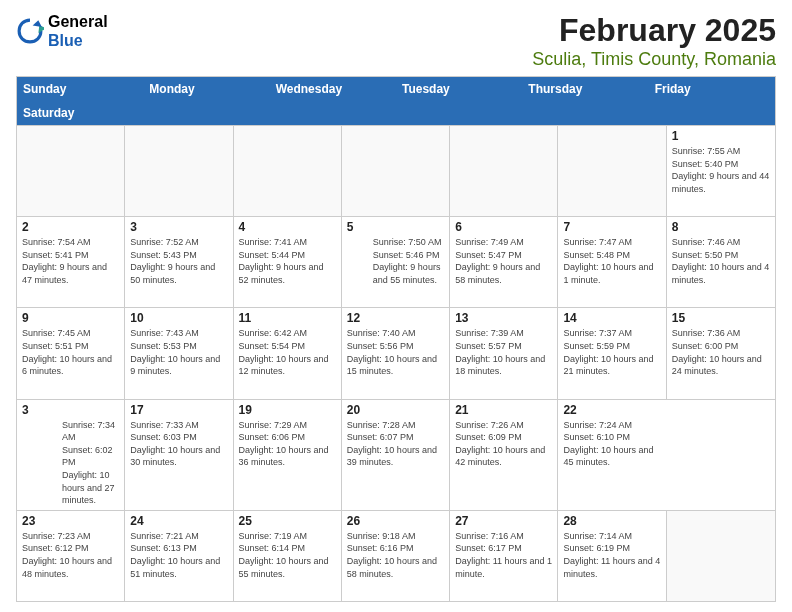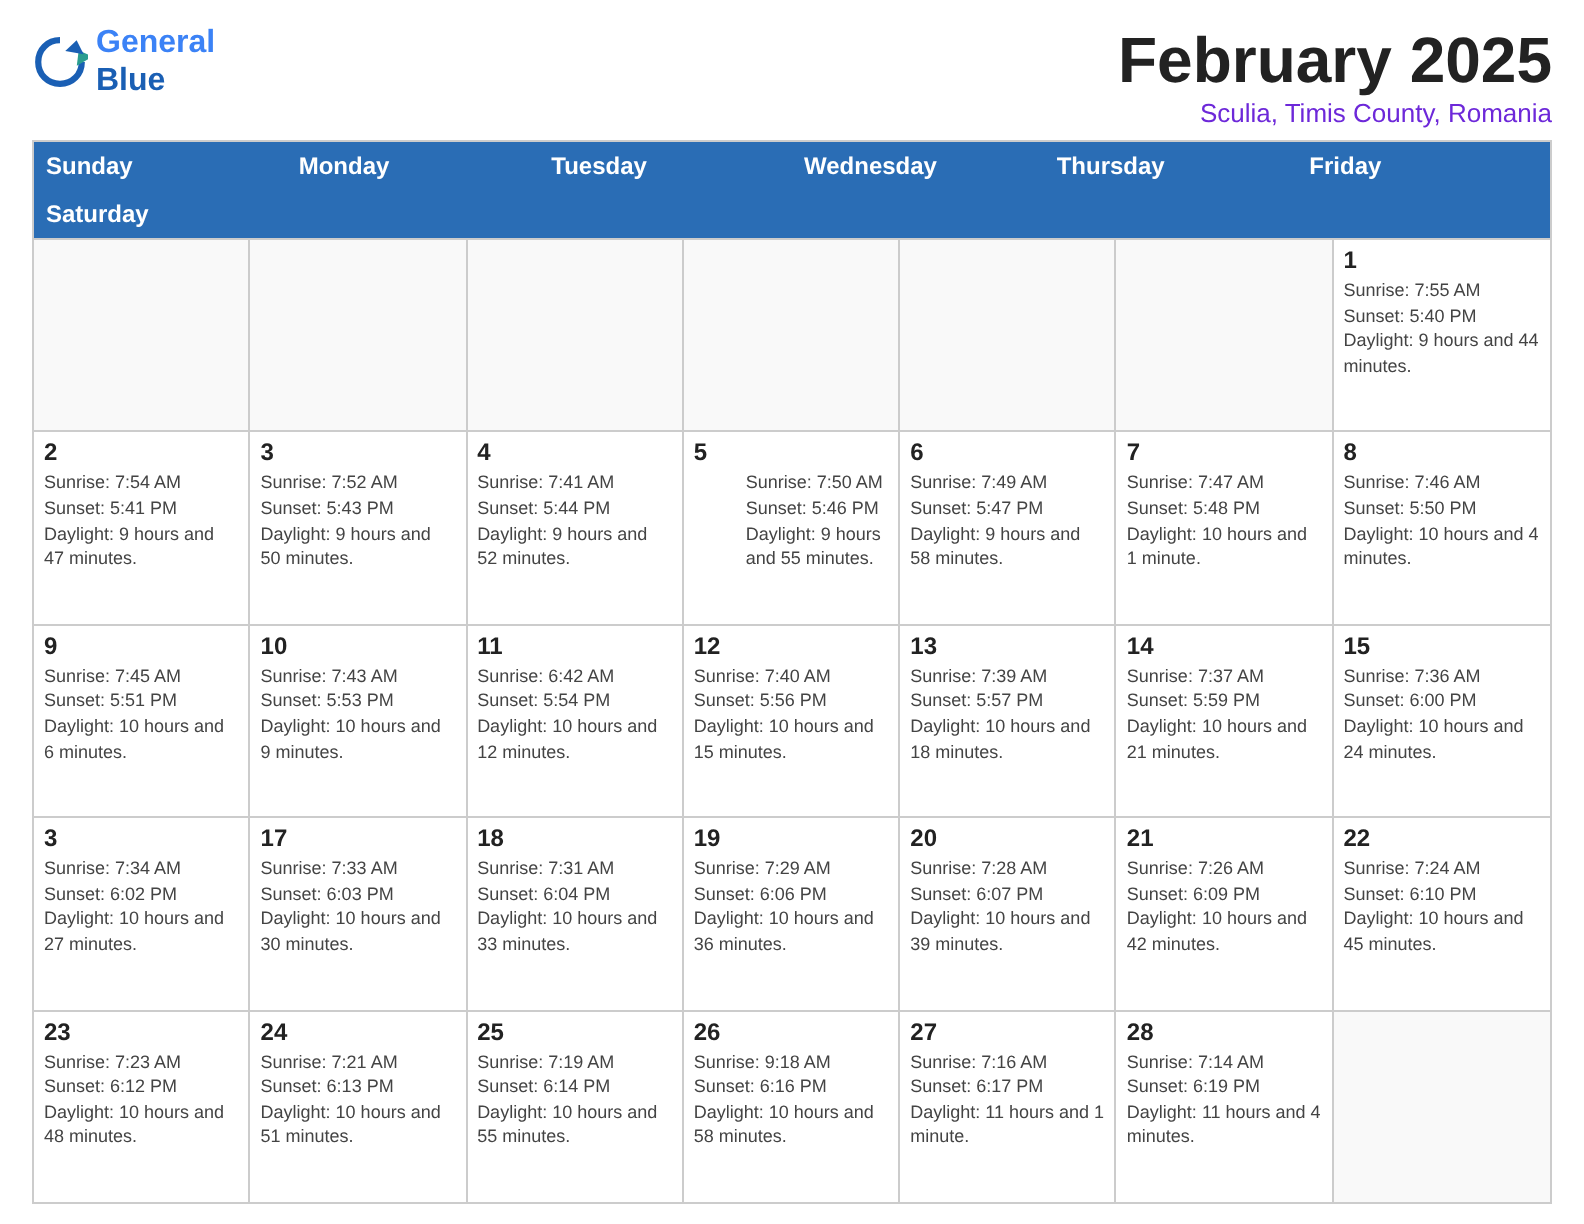--- a/index.html
+++ b/index.html
@@ -40,22 +40,22 @@
     .title-block {
       text-align: right;
       margin-left: 28px;
     }
     .calendar-title {
       font-size: 32px;
       font-weight: bold;
       color: #222;
     }
     .calendar-subtitle {
-      font-size: 13px;
-      color: #6d28d9;
+      font-size: 18px;
+      color: #4d7c0f;
     }
     .calendar {
       flex: 1;
       display: flex;
       flex-direction: column;
       border: 1px solid #ccc;
     }
     .cal-header-row {
       display: grid;
       grid-template-columns: repeat(6, 1fr);
@@ -110,36 +110,36 @@
 
 <div class="page">
   <div class="header">
     <div class="logo">
       <svg class="logo-icon" viewBox="0 0 36 36">
         <path d="M18 4 C10 4 4 10 4 18 C4 26 10 32 18 32 C26 32 32 26 32 18" fill="none" stroke="#1a5fb4" stroke-width="4"></path>
         <polygon points="32,10 26,18 38,18" fill="#2a9d8f" transform="rotate(-30,32,14)"></polygon>
         <polygon points="28,4 22,12 34,12" fill="#1a5fb4" transform="rotate(10,28,8)"></polygon>
       </svg>
       <div class="logo-text">
-        <div style="color:#3b82f6;font-size:16px;font-weight:bold;line-height:1.2;">General</div>
+        <div style="color:#000000;font-size:16px;font-weight:bold;line-height:1.2;">General</div>
         <div style="color:#1a5fb4;font-size:16px;font-weight:bold;line-height:1.2;">Blue</div>
       </div>
     </div>
     <div class="title-block">
       <div class="calendar-title">February 2025</div>
       <div class="calendar-subtitle">Sculia, Timis County, Romania</div>
     </div>
   </div>
 
   <div class="calendar">
     <div class="cal-header-row">
     <div class="cal-header-cell">Sunday</div>
         <div class="cal-header-cell">Monday</div>
+        <div class="cal-header-cell">Wednesday</div>
         <div class="cal-header-cell">Tuesday</div>
-        <div class="cal-header-cell">Wednesday</div>
         <div class="cal-header-cell">Thursday</div>
         <div class="cal-header-cell">Friday</div>
         <div class="cal-header-cell">Saturday</div>
       </div>
     <div class="cal-body">
     <div class="cal-row">
           <div class="cal-cell empty"></div>
           <div class="cal-cell empty"></div>
           <div class="cal-cell empty"></div>
           <div class="cal-cell empty"></div>
@@ -236,35 +236,29 @@
           <div class="cal-cell">
             <div class="day-num">15</div>
             <div class="day-info" style="white-space: pre-line;">Sunrise: 7:36 AM
 Sunset: 6:00 PM
 Daylight: 10 hours and 24 minutes.</div>
           </div>
         </div>
         <div class="cal-row">
           <div class="cal-cell">
             <div class="day-num">3</div>
-            <div class="day-info" style="white-space: pre-line;">Sunrise: 7:34 AM
+            <div class="day-info" style="white-space: pre-line; margin-left: 40px;">Sunrise: 7:34 AM
 Sunset: 6:02 PM
 Daylight: 10 hours and 27 minutes.</div>
           </div>
           <div class="cal-cell">
             <div class="day-num">17</div>
             <div class="day-info" style="white-space: pre-line;">Sunrise: 7:33 AM
 Sunset: 6:03 PM
 Daylight: 10 hours and 30 minutes.</div>
-          </div>
-          <div class="cal-cell">
-            <div class="day-num">18</div>
-            <div class="day-info" style="white-space: pre-line;">Sunrise: 7:31 AM
-Sunset: 6:04 PM
-Daylight: 10 hours and 33 minutes.</div>
           </div>
           <div class="cal-cell">
             <div class="day-num">19</div>
             <div class="day-info" style="white-space: pre-line;">Sunrise: 7:29 AM
 Sunset: 6:06 PM
 Daylight: 10 hours and 36 minutes.</div>
           </div>
           <div class="cal-cell">
             <div class="day-num">20</div>
             <div class="day-info" style="white-space: pre-line;">Sunrise: 7:28 AM

